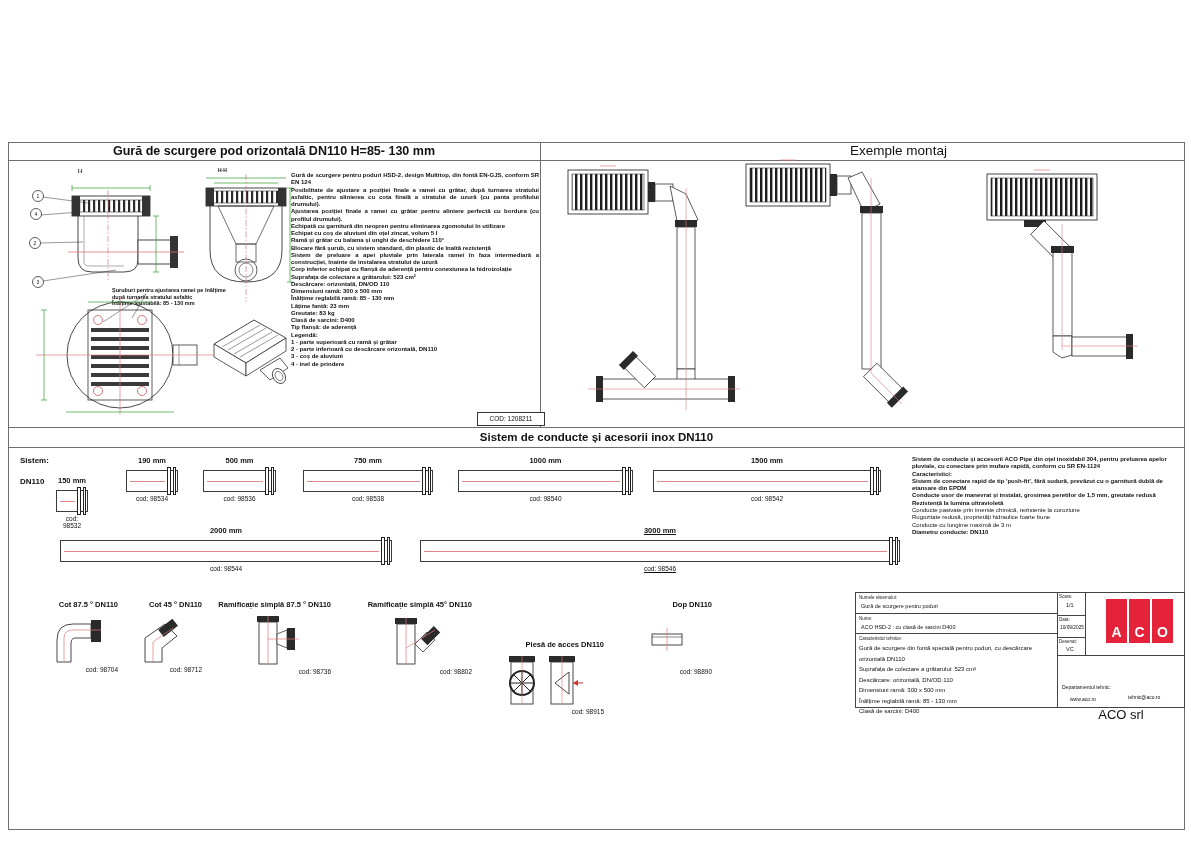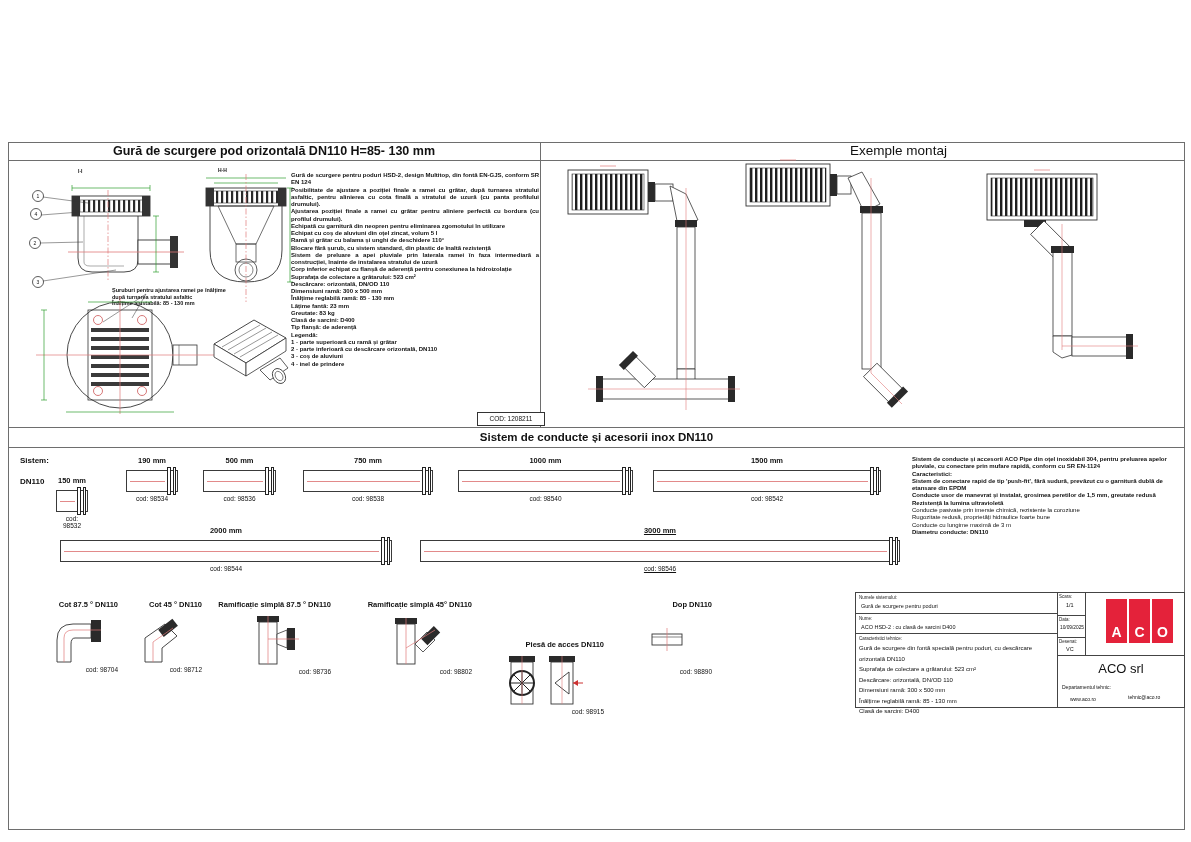--- a/index.html
+++ b/index.html
@@ -28,21 +28,21 @@
   .sock i{flex:1;border:1px solid #222;background:#fff;}
   .pipe-cod{font-size:6.5px;margin-top:3px;}
   .fit{position:absolute;text-align:right;}
   .fit-name{font-size:7.5px;font-weight:bold;white-space:nowrap;height:14px;}
   .fit-cod{font-size:6.5px;margin-top:2px;}
   .tb-lbl{position:absolute;font-size:4.5px;color:#222;}
   .tb-val{position:absolute;font-size:5.5px;}
   .tb-car{position:absolute;font-size:6px;line-height:10.5px;}
   .logo{position:absolute;display:flex;gap:2px;}
   .logo .blk{width:21px;height:44px;display:flex;align-items:flex-end;justify-content:center;color:#fff;font-weight:bold;font-size:14px;padding-bottom:3px;box-sizing:border-box;}
-  .company{position:absolute;font-size:13px;text-align:center;}
+  .company{position:absolute;font-size:13px;text-align:center;margin-top:46px;}
   .small5{position:absolute;font-size:5px;}
   svg{display:block;}
 </style>
 </head>
 <body>
 
 <div id="sheet">
 
   <div class="box" style="left:8px;top:142px;width:1177px;height:688px;"></div>
   <div class="hline" style="left:8px;top:160px;width:1177px;"></div>

